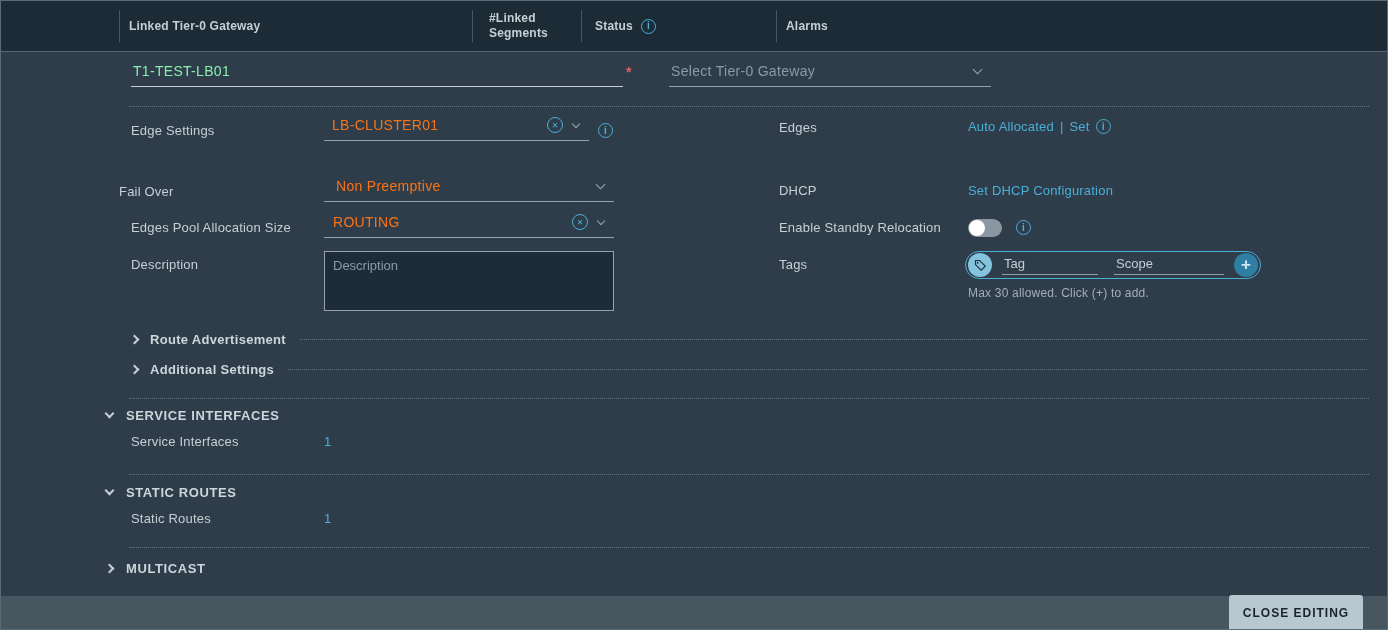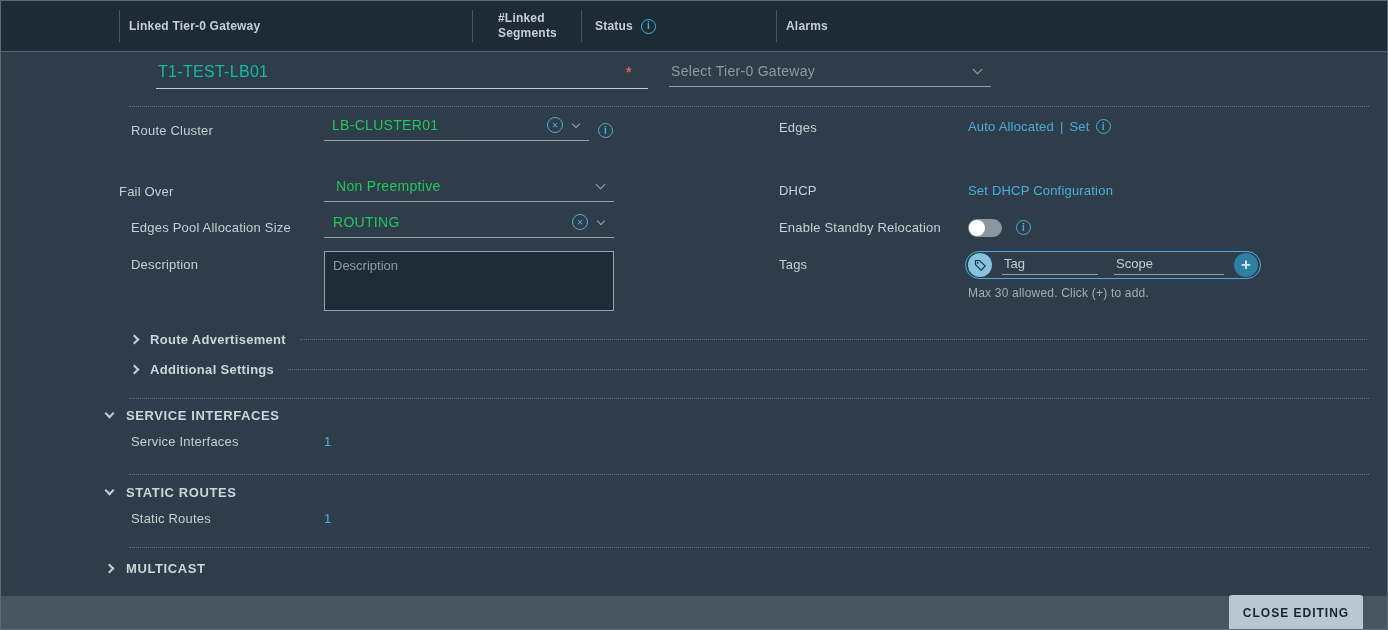--- a/index.html
+++ b/index.html
@@ -10,35 +10,35 @@
     font-family:"Liberation Sans", sans-serif;
   }
   
   .hdr { position:absolute; top:0; left:0; right:0; height:51px;
          background:#1c2b35; border-bottom:1px solid #56656f; display:flex; }
   .hcell { position:relative; display:flex; align-items:center;
            color:#c6cfd4; font-size:12px; font-weight:bold; letter-spacing:.2px;
            padding-left:10px; line-height:1.25; }
   .hcell + .hcell::before { content:""; position:absolute; left:0; top:9px; bottom:9px;
            width:1px; background:#47565f; }
-  .c0{width:118px;} .c1{width:537px;} .c2{width:353px;text-align:center;} .c3{width:109px; padding-left:26px;}
+  .c0{width:118px;} .c1{width:537px;} .c2{width:353px;text-align:center;} .c3{width:109px; padding-left:17px;}
   .c4{width:195px; padding-left:14px;} .c5{flex:1;}
   
   .abs { position:absolute; }
   .lbl { color:#c6cfd4; font-size:13px; letter-spacing:.2px; }
   .link { color:#49afd9; font-size:13px; letter-spacing:.2px; cursor:pointer; text-decoration:none; }
   .helper { color:#a3aeb6; font-size:12px; line-height:1.45; letter-spacing:.2px; }
   .dotted-sep { border-top:1px dotted #61727e; height:0; }
   
   .name-input { background:transparent; border:none; border-bottom:1px solid #c3ced4;
-    color:#14b8a6; font-size:16px; letter-spacing:.3px; padding:2px 2px 7px 2px; width:100%;
-    font-family:"Liberation Sans", sans-serif; outline:none;margin-left:25px; }
+    color:#86efac; font-size:14px; letter-spacing:.3px; padding:2px 2px 7px 2px; width:100%;
+    font-family:"Liberation Sans", sans-serif; outline:none; }
   .sel { display:flex; align-items:center; border-bottom:1px solid #94a1aa;
          padding:2px 6px 7px 10px; cursor:pointer; }
-  .sel .val { flex:1; color:#22c55e; font-size:14px; letter-spacing:.3px; }
+  .sel .val { flex:1; color:#f97316; font-size:14px; letter-spacing:.3px; }
   .sel .ph  { flex:1; color:#8c9ba5; font-size:14px; letter-spacing:.3px; }
   .chev { display:inline-block; width:7px; height:7px;
           border-right:1.5px solid #9aa7af; border-bottom:1.5px solid #9aa7af;
           transform:rotate(45deg); margin:-3px 4px 0 8px; }
   .chev.sm { width:6px; height:6px; }
   .icon-clear { display:inline-flex; align-items:center; justify-content:center;
     width:16px; height:16px; border:1px solid #49afd9; border-radius:50%;
     color:#49afd9; font-size:8px; margin:0 2px 0 6px; cursor:pointer; flex:none; }
   .icon-info { display:inline-flex; align-items:center; justify-content:center;
     width:15px; height:15px; border:1px solid #49afd9; border-radius:50%;
@@ -109,21 +109,21 @@
   </div>
   <span class="abs req" style="left:625px; top:63px;">*</span>
 
   <div class="abs sel" style="left:668px; top:60px; width:322px; padding-left:2px;">
     <span class="ph">Select Tier-0 Gateway</span>
     <span class="chev"></span>
   </div>
 
   <div class="abs dotted-sep" style="left:128px; top:105px; width:1240px;"></div>
 
-  <span class="abs lbl" style="left:130px; top:122px;">Route Cluster</span>
+  <span class="abs lbl" style="left:130px; top:122px;">Edge Settings</span>
   <div class="abs sel" style="left:323px; top:114px; width:265px; padding-left:8px;">
     <span class="val">LB-CLUSTER01</span>
     <span class="icon-clear">✕</span>
     <span class="chev sm"></span>
   </div>
   <span class="abs icon-info" style="left:597px; top:122px;">i</span>
 
   <span class="abs lbl" style="left:778px; top:119px;">Edges</span>
   <div class="abs" style="left:967px; top:118px; display:flex; align-items:center; gap:6px;">
     <a class="link">Auto Allocated</a>

